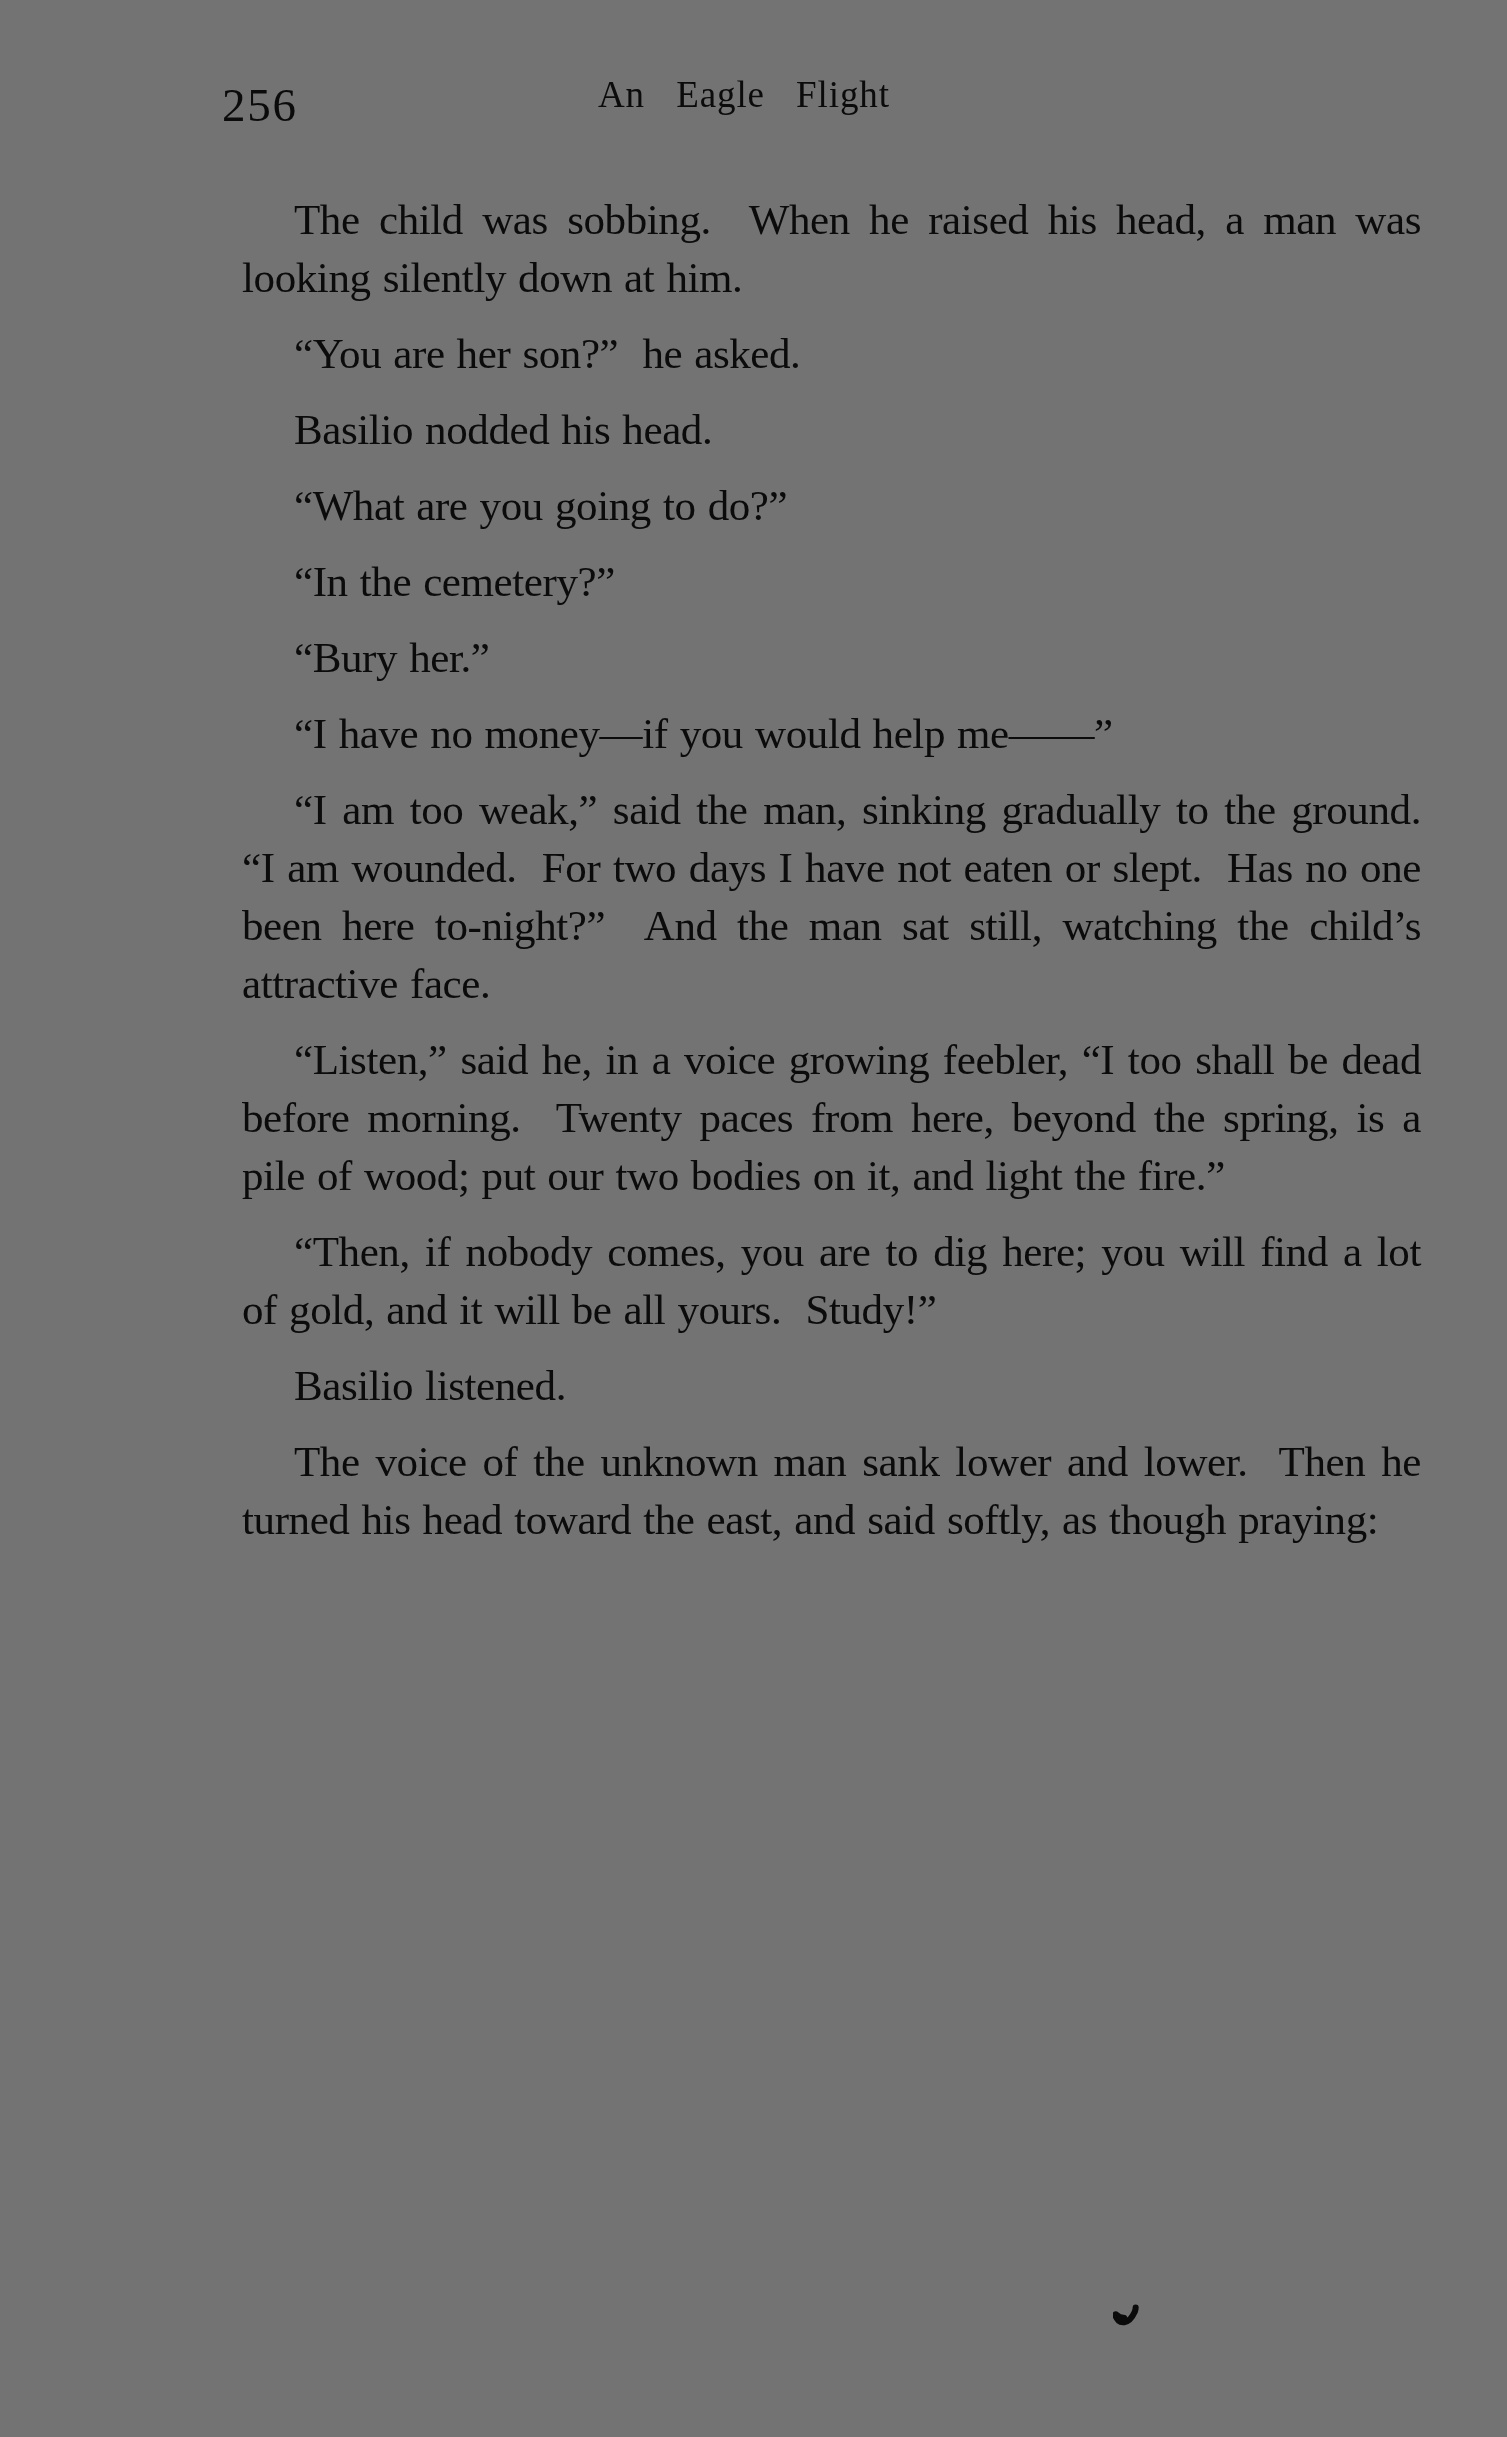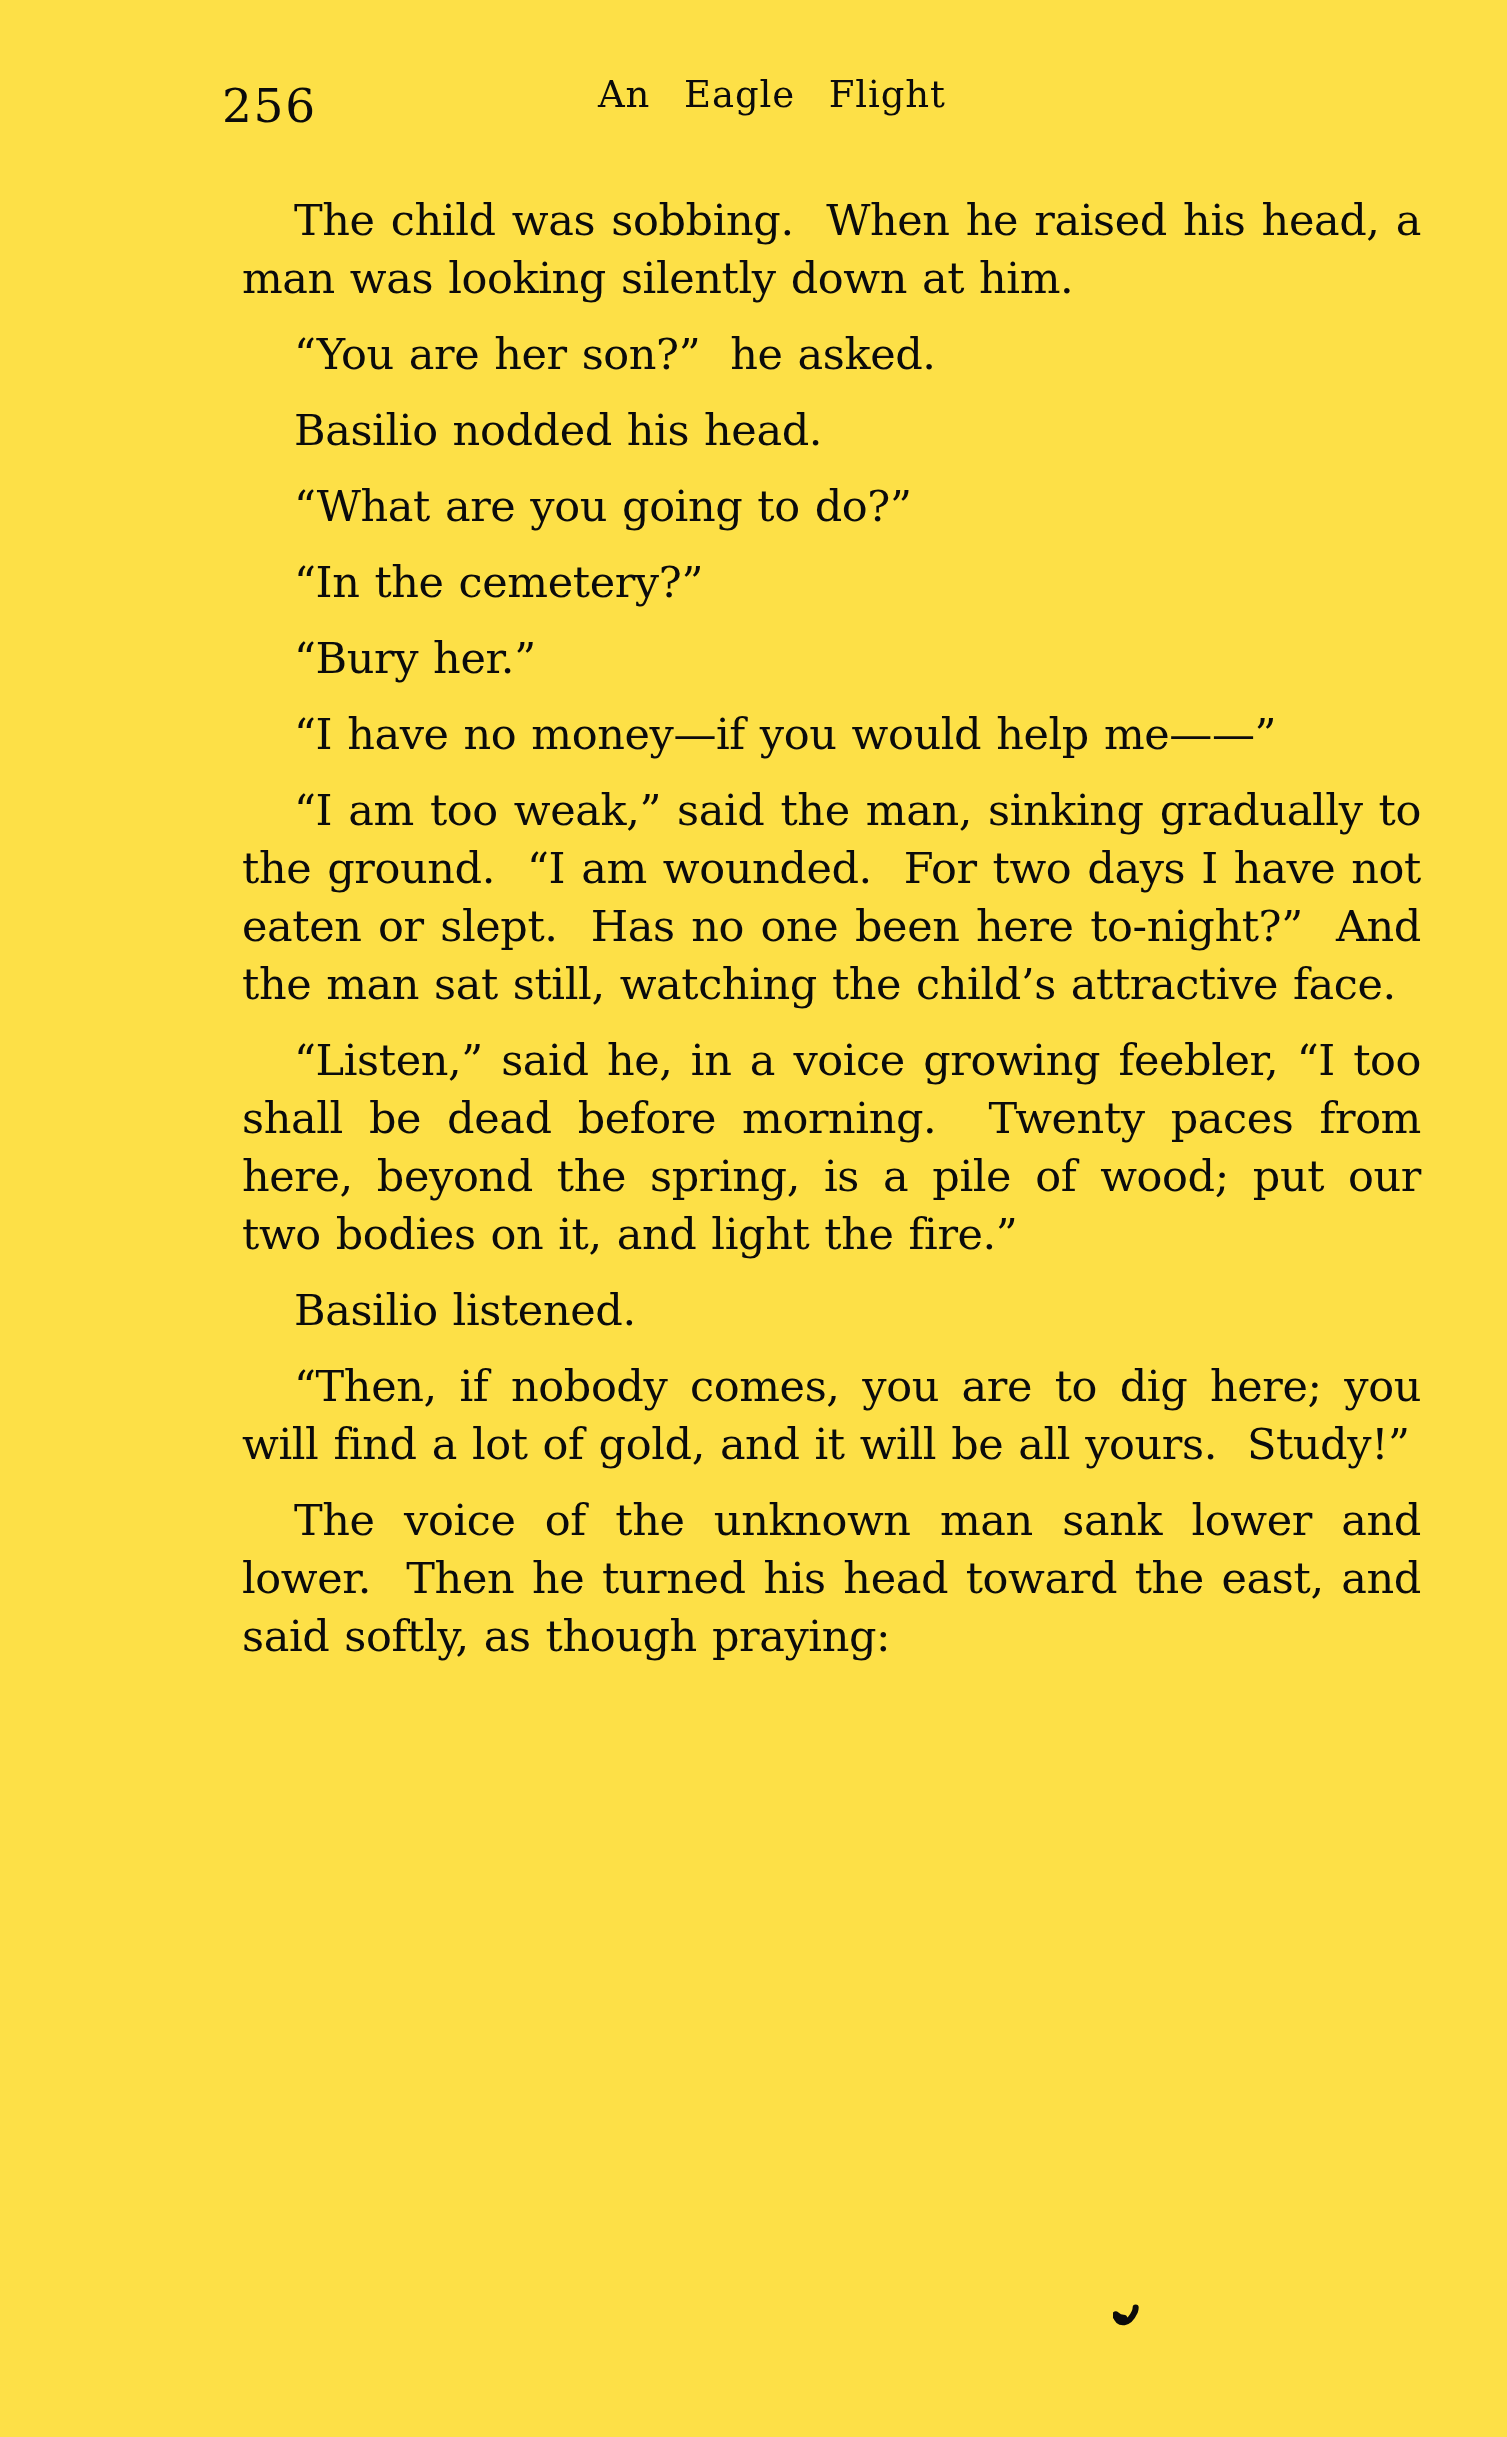--- a/index.html
+++ b/index.html
@@ -8,21 +8,22 @@
     height: 2438px;
     background: #ffffff;
     position: relative;
     overflow: hidden;
     font-family: "DejaVu Serif", "Liberation Serif", serif;
     color: #0b0b0b;
   }
   .page {
     position: absolute;
     inset: 0;
-    background: #fde047;
+    background: #737373;
+    font-family: Liberation Serif, serif;
   }
   .folio {
     position: absolute;
     left: 222px;
     top: 82px;
     font-size: 47px;
     line-height: 1;
     letter-spacing: 1.7px;
   }
   .head-title {
@@ -72,22 +73,22 @@
   <main class="text-block">
     <p class="para">The child was sobbing.  When he raised his head, a man was looking silently down at him.</p>
     <p class="para">“You are her son?”  he asked.</p>
     <p class="para">Basilio nodded his head.</p>
     <p class="para">“What are you going to do?”</p>
     <p class="para">“In the cemetery?”</p>
     <p class="para">“Bury her.”</p>
     <p class="para">“I have no money—if you would help me——”</p>
     <p class="para">“I am too weak,” said the man, sinking gradually to the ground.  “I am wounded.  For two days I have not eaten or slept.  Has no one been here to-night?”  And the man sat still, watching the child’s attractive face.</p>
     <p class="para">“Listen,” said he, in a voice growing feebler, “I too shall be dead before morning.  Twenty paces from here, beyond the spring, is a pile of wood; put our two bodies on it, and light the fire.”</p>
+    <p class="para">“Then, if nobody comes, you are to dig here; you will find a lot of gold, and it will be all yours.  Study!”</p>
     <p class="para">Basilio listened.</p>
-    <p class="para">“Then, if nobody comes, you are to dig here; you will find a lot of gold, and it will be all yours.  Study!”</p>
     <p class="para">The voice of the unknown man sank lower and lower.  Then he turned his head toward the east, and said softly, as though praying:</p>
   </main>
 
   <svg class="smudge" width="28" height="26" viewBox="0 0 32 30" aria-hidden="true">
     <path d="M3 13 Q5 22 13 21 Q20 20 25 9 Q26 6 26 4" fill="none" stroke="#0b0b0b" stroke-width="7" stroke-linecap="round"></path>
     <path d="M3 13 Q7 17 12 17" fill="none" stroke="#0b0b0b" stroke-width="9" stroke-linecap="round"></path>
   </svg>
 
 </div>
 

